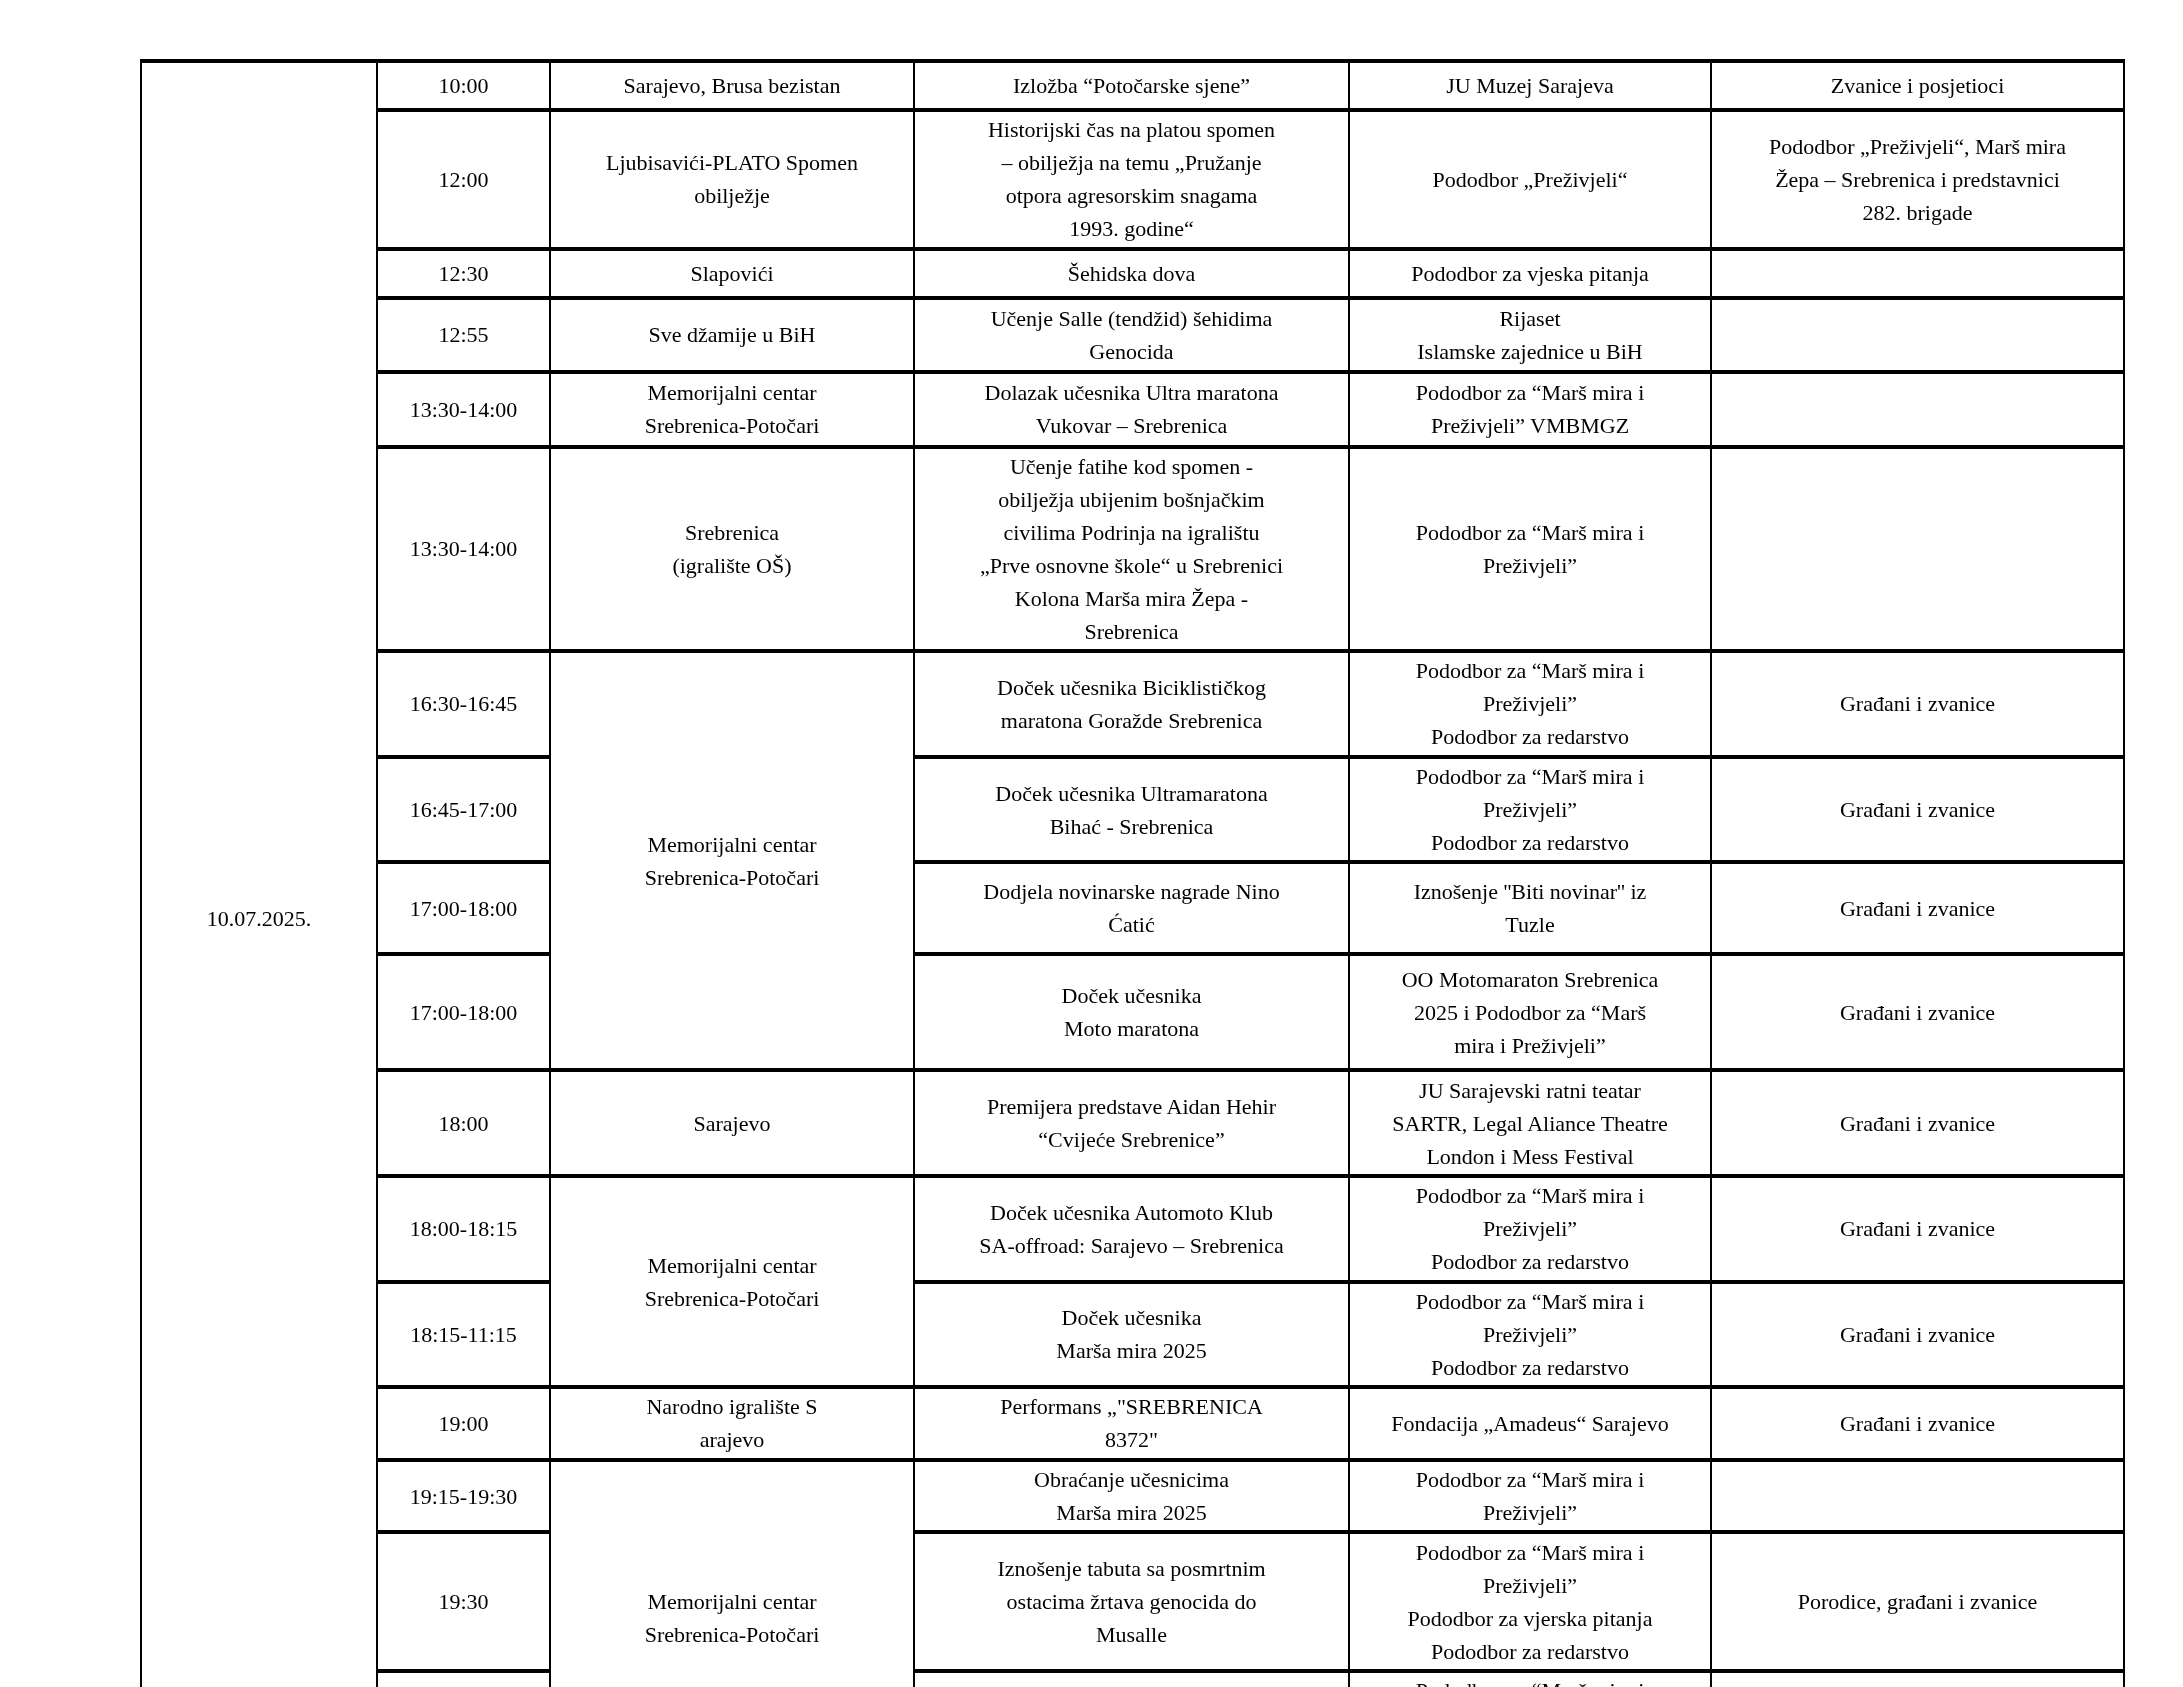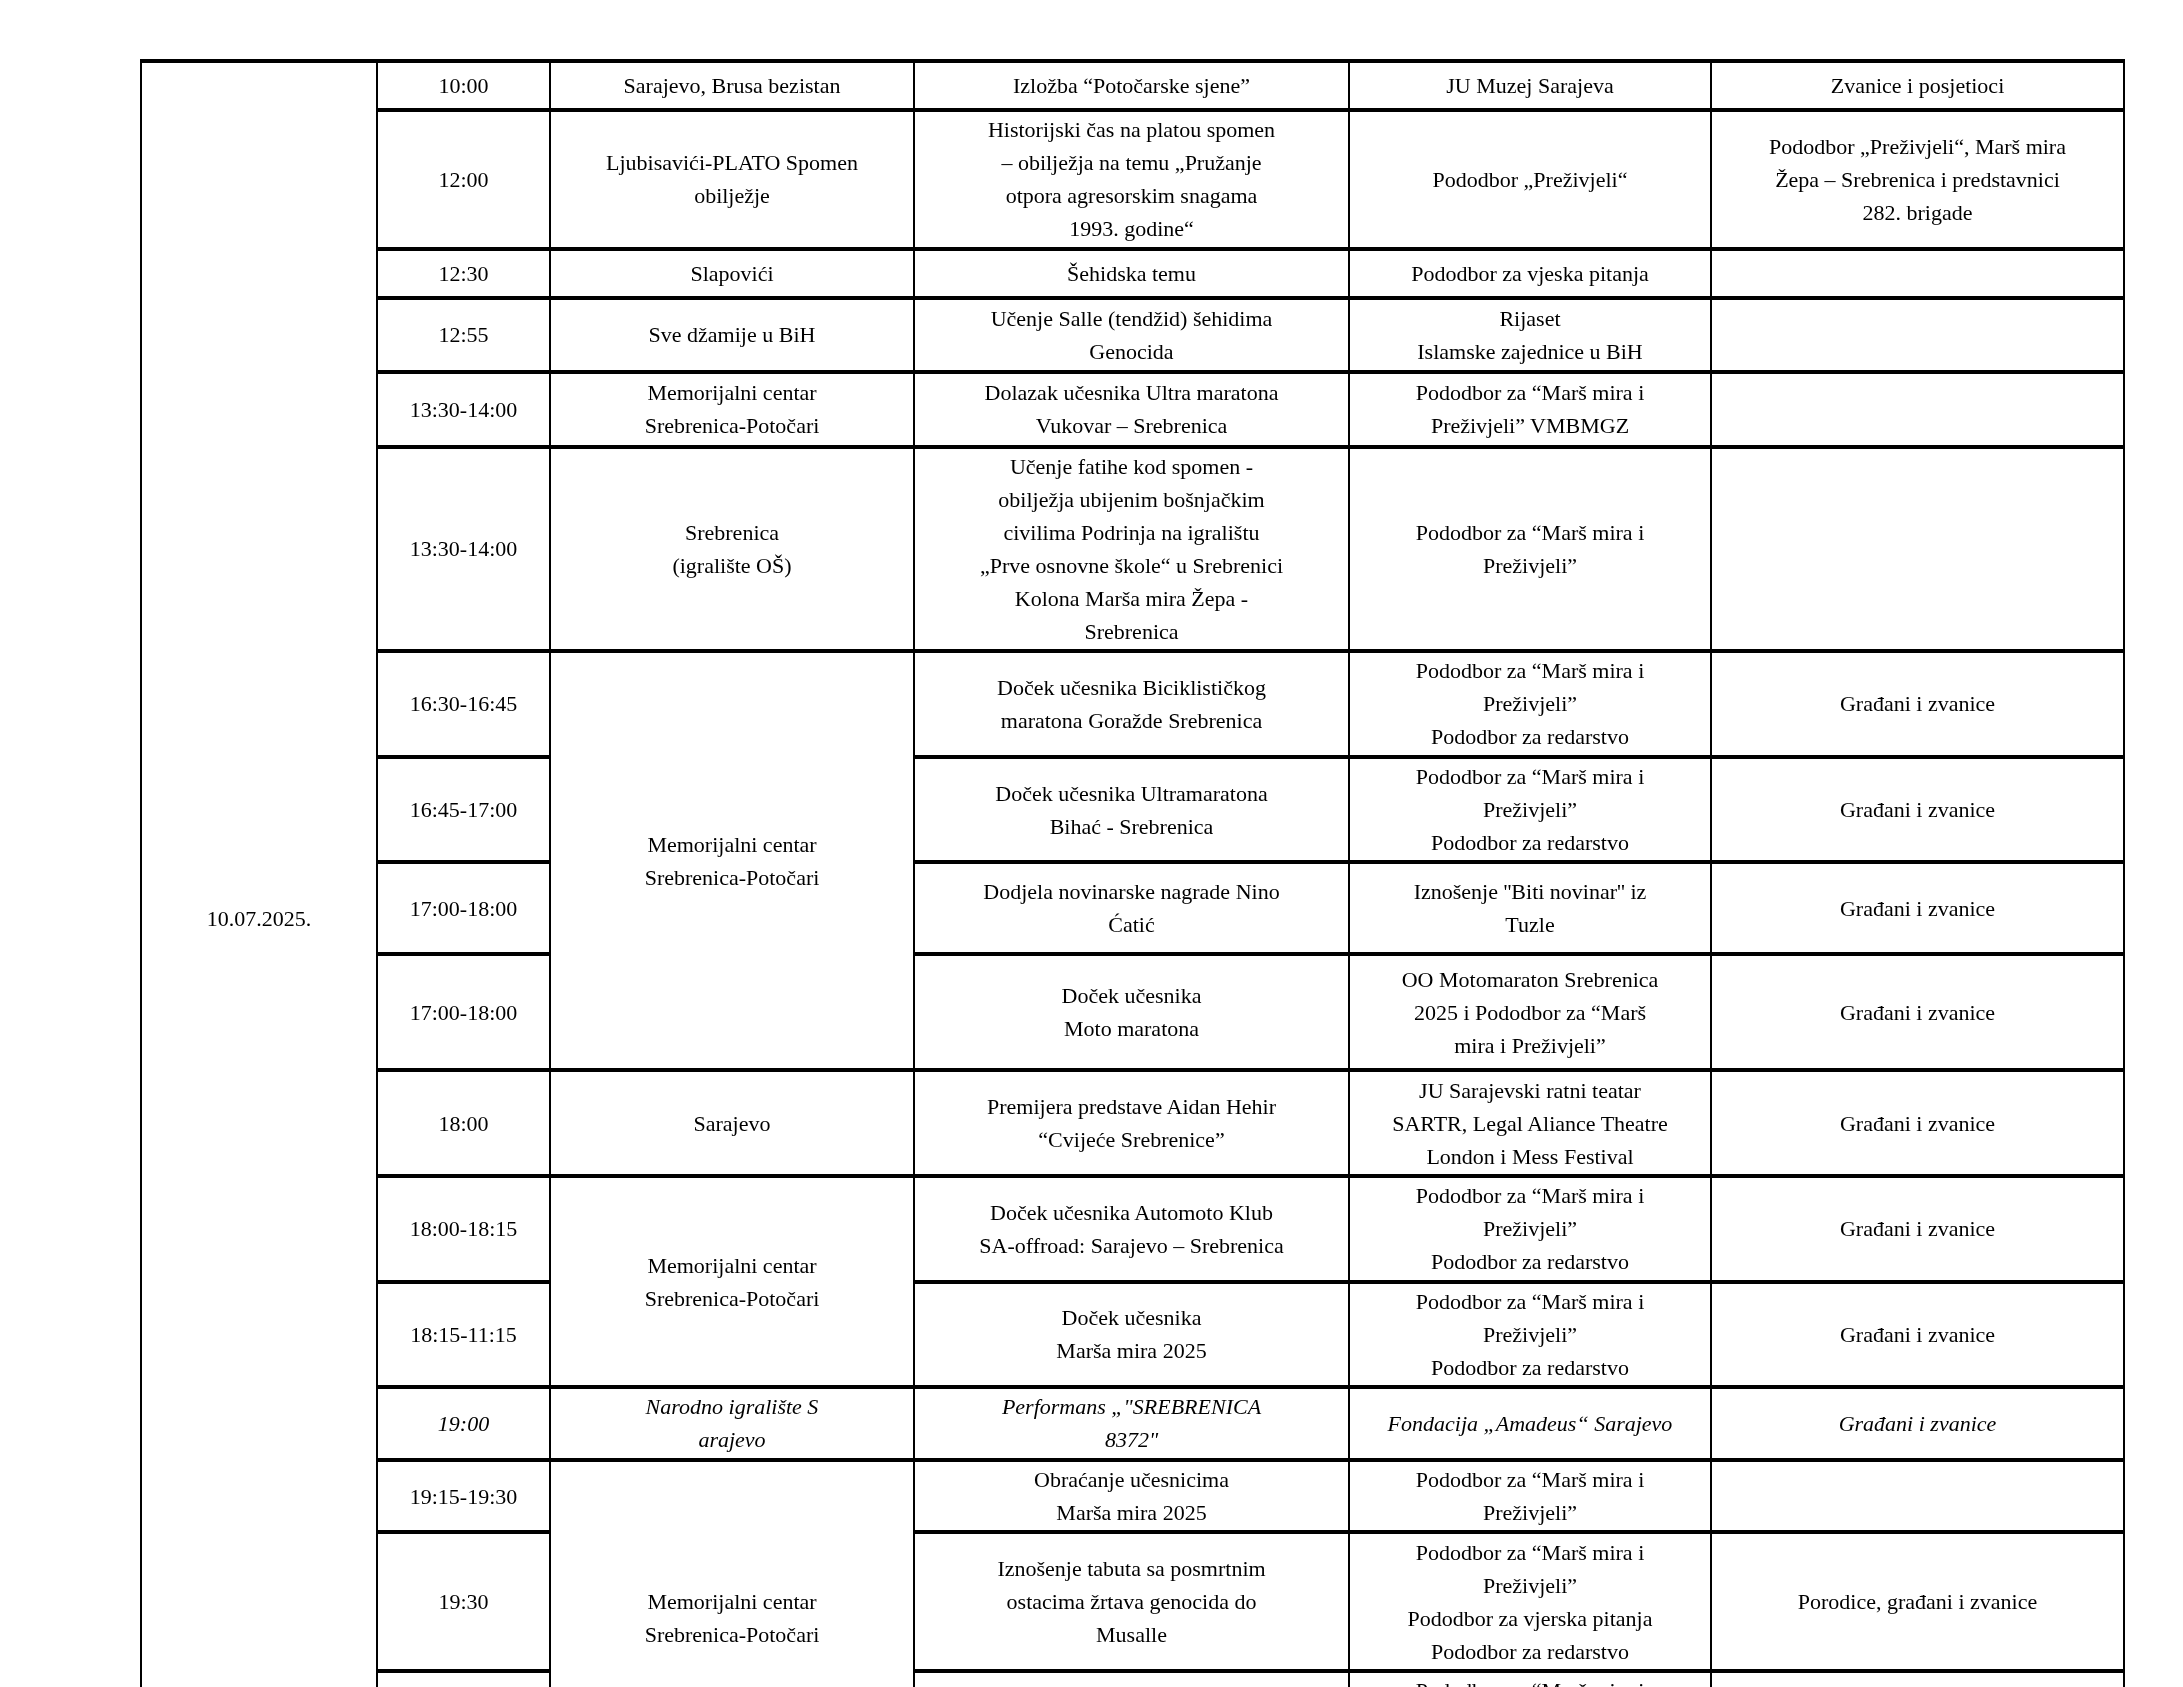--- a/index.html
+++ b/index.html
@@ -72,21 +72,21 @@
 otpora agresorskim snagama
 1993. godine“</td>
           <td>Pododbor „Preživjeli“</td>
           <td>Pododbor „Preživjeli“, Marš mira
 Žepa – Srebrenica i predstavnici
 282. brigade</td>
         </tr>
         <tr style="height: 49px;">
           <td>12:30</td>
           <td>Slapovići</td>
-          <td>Šehidska temu</td>
+          <td>Šehidska dova</td>
           <td>Pododbor za vjeska pitanja</td>
           <td></td>
         </tr>
         <tr style="height: 74px;">
           <td>12:55</td>
           <td>Sve džamije u BiH</td>
           <td>Učenje Salle (tendžid) šehidima
 Genocida</td>
           <td>Rijaset
 Islamske zajednice u BiH</td>
@@ -176,21 +176,21 @@
         </tr>
         <tr style="height: 87px;">
           <td>18:15-11:15</td>
           <td>Doček  učesnika
 Marša mira 2025</td>
           <td>Pododbor za “Marš mira i
 Preživjeli”
 Pododbor za redarstvo</td>
           <td>Građani i zvanice</td>
         </tr>
-        <tr style="height: 67px; font-style: italic;">
+        <tr style="height: 67px;">
           <td>19:00</td>
           <td>Narodno igralište S
 arajevo</td>
           <td>Performans „"SREBRENICA
 8372"</td>
           <td>Fondacija „Amadeus“ Sarajevo</td>
           <td>Građani i zvanice</td>
         </tr>
         <tr style="height: 66px;">
           <td>19:15-19:30</td>

